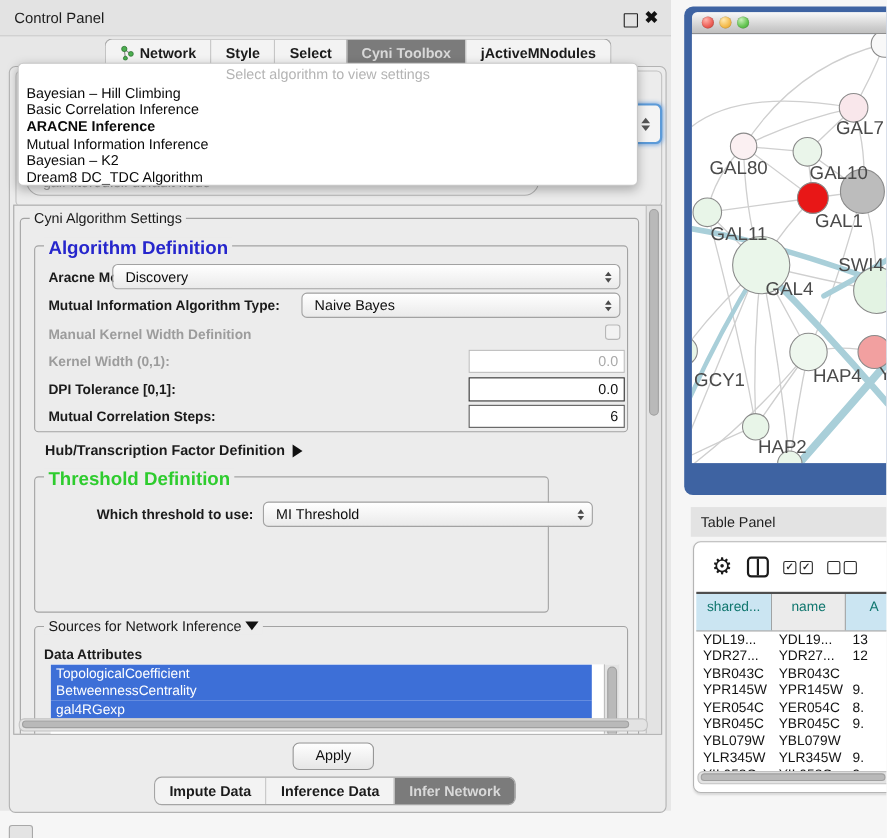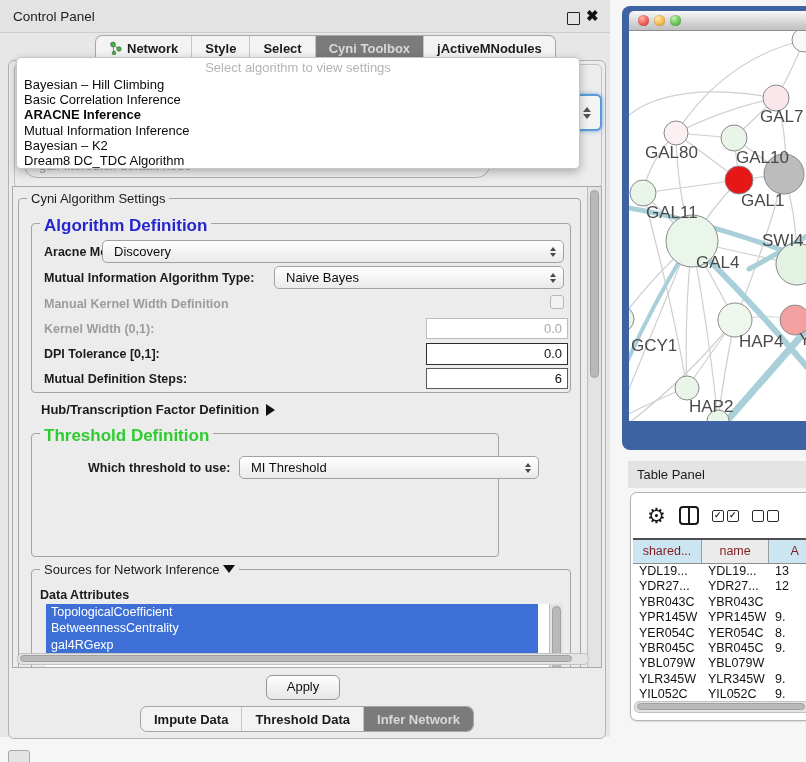--- a/index.html
+++ b/index.html
@@ -93,21 +93,21 @@
   #tp-body{left:630px;top:492px;width:190px;height:227px;background:#ffffff;border:1px solid #b5b5b5;border-radius:7px 0 0 7px;
            box-shadow:0 1px 2px rgba(0,0,0,.12);overflow:hidden;}
   #tp-toolbar{position:absolute;left:0;top:0;width:100%;height:45px;display:flex;align-items:center;gap:13px;padding-left:16px;box-sizing:border-box;}
   .gear{font-size:21px;color:#1a1a1a;line-height:1;}
   .cols-icon{width:20px;height:19px;border:2px solid #1a1a1a;border-radius:4px;position:relative;box-sizing:border-box;}
   .cols-icon:before{content:"";position:absolute;left:7px;top:0;width:2px;height:100%;background:#1a1a1a;}
   .cbpair{display:flex;gap:3px;}
   .mini-cb{width:10px;height:10px;border:1.5px solid #2a2a2a;border-radius:2px;font-size:9px;line-height:9px;text-align:center;color:#2a2a2a;font-weight:700;box-sizing:content-box;}
   #tp-table{position:absolute;left:2px;top:45px;width:188px;}
   .th-row{display:flex;border-top:2px solid #4e4e4e;border-bottom:1px solid #8e8e8e;}
-  .th{height:23px;line-height:23px;text-align:center;font-size:12.5px;color:#7f1d1d;border-right:1px solid #9c9c9c;box-sizing:border-box;overflow:hidden;}
+  .th{height:33px;line-height:23px;text-align:center;font-size:12.5px;color:#0f766e;border-right:1px solid #9c9c9c;box-sizing:border-box;overflow:hidden;}
   .td-row{display:flex;}
   .td{height:15.4px;line-height:15.4px;font-size:12.5px;color:#131313;padding-left:6px;box-sizing:border-box;white-space:nowrap;overflow:hidden;}
 </style>
 </head>
 <body>
 
 <div id="app">
 
   <div class="abs" id="cp-bg"></div>
   <div class="abs" id="cp-topnotch"></div>
@@ -189,21 +189,21 @@
 
       <span class="lbl dis" style="left:12px;top:73px;">Manual Kernel Width Definition</span>
       <div class="checkbox" style="left:518px;top:71px;"></div>
 
       <span class="lbl dis" style="left:12px;top:98px;">Kernel Width (0,1):</span>
       <div class="field dis" style="left:394px;top:94px;width:142px;height:21px;">0.0</div>
 
       <span class="lbl" style="left:12px;top:123px;">DPI Tolerance [0,1]:</span>
       <div class="field dark" style="left:394px;top:119px;width:142px;height:22px;">0.0</div>
 
-      <span class="lbl" style="left:12px;top:148px;">Mutual Definition Steps:</span>
+      <span class="lbl" style="left:12px;top:148px;">Mutual Correlation Steps:</span>
       <div class="field" style="left:394px;top:144px;width:142px;height:21px;">6</div>
     </div>
 
     <span class="lbl" style="left:28px;top:215px;font-size:13px;">
       <span>Hub/Transcription Factor Definition</span>
       &nbsp;<span class="arrow-right"></span>
     </span>
 
     <div class="groupbox" style="left:18px;top:246px;width:468px;height:124px;">
       <span class="gtitle green">Threshold Definition</span>
@@ -243,21 +243,21 @@
     </div>
   </div>
 
   <div class="abs" id="apply-btn">Apply</div>
 
   <div class="abs tabstrip" id="bottom-tabs">
       <div class="tab">
         <span>Impute Data</span>
       </div>
       <div class="tab">
-        <span>Threshold Data</span>
+        <span>Inference Data</span>
       </div>
       <div class="tab sel">
         <span>Infer Network</span>
       </div>
     </div>
 
   <div class="abs" id="mini-icon"></div>
 
   <div class="abs" id="net-frame"></div>
   <div class="abs" id="net-titlebar">

